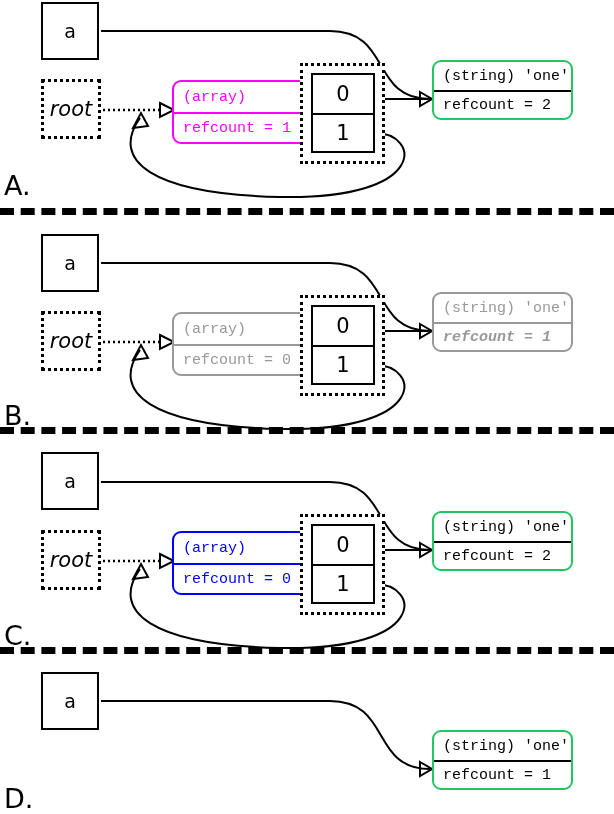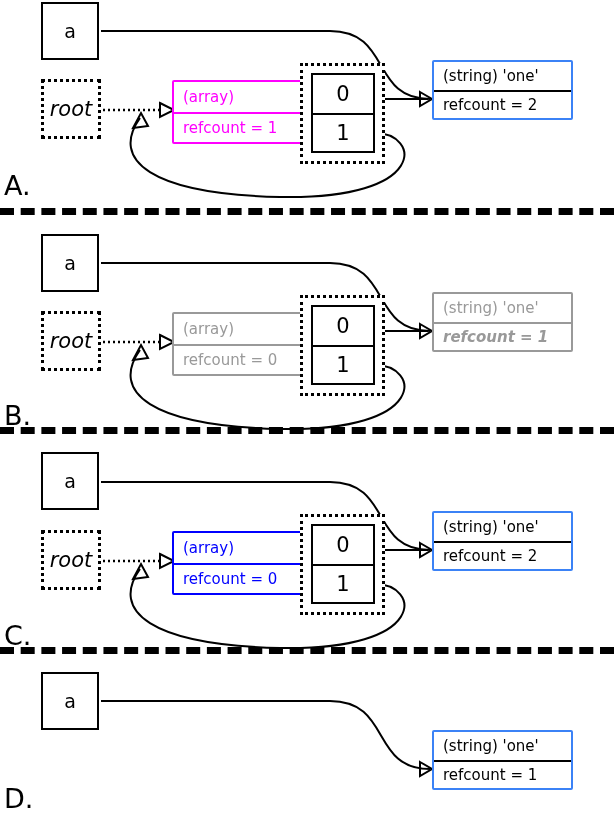--- a/index.html
+++ b/index.html
@@ -30,21 +30,21 @@
            font-size:19px;color:#000;}
 
   
   .root-box{position:absolute;width:60px;height:60px;border:3px dotted #000;
             box-sizing:border-box;background:#fff;
             display:flex;align-items:center;justify-content:center;
             font-size:21px;font-style:italic;color:#000;}
 
   
   .node{position:absolute;box-sizing:border-box;background:#fff;
-        border:2px solid #3b82f6;border-radius:2px;overflow:hidden;}
+        border:2px solid #22c55e;border-radius:9px;overflow:hidden;font-family:Liberation Mono, monospace;}
   .node .row{box-sizing:border-box;display:flex;align-items:center;
              padding-left:9px;font-size:15px;color:#000;white-space:nowrap;}
   .node .row.top{height:50%;}
   .node .row.bottom{height:50%;border-top:2px solid #000;}
 
   
   .node.magenta{border-color:#ff00ff;}
   .node.magenta .row{color:#ff00ff;}
   .node.magenta .row.bottom{border-top-color:#ff00ff;}
   .node.blue{border-color:#0000ff;}

